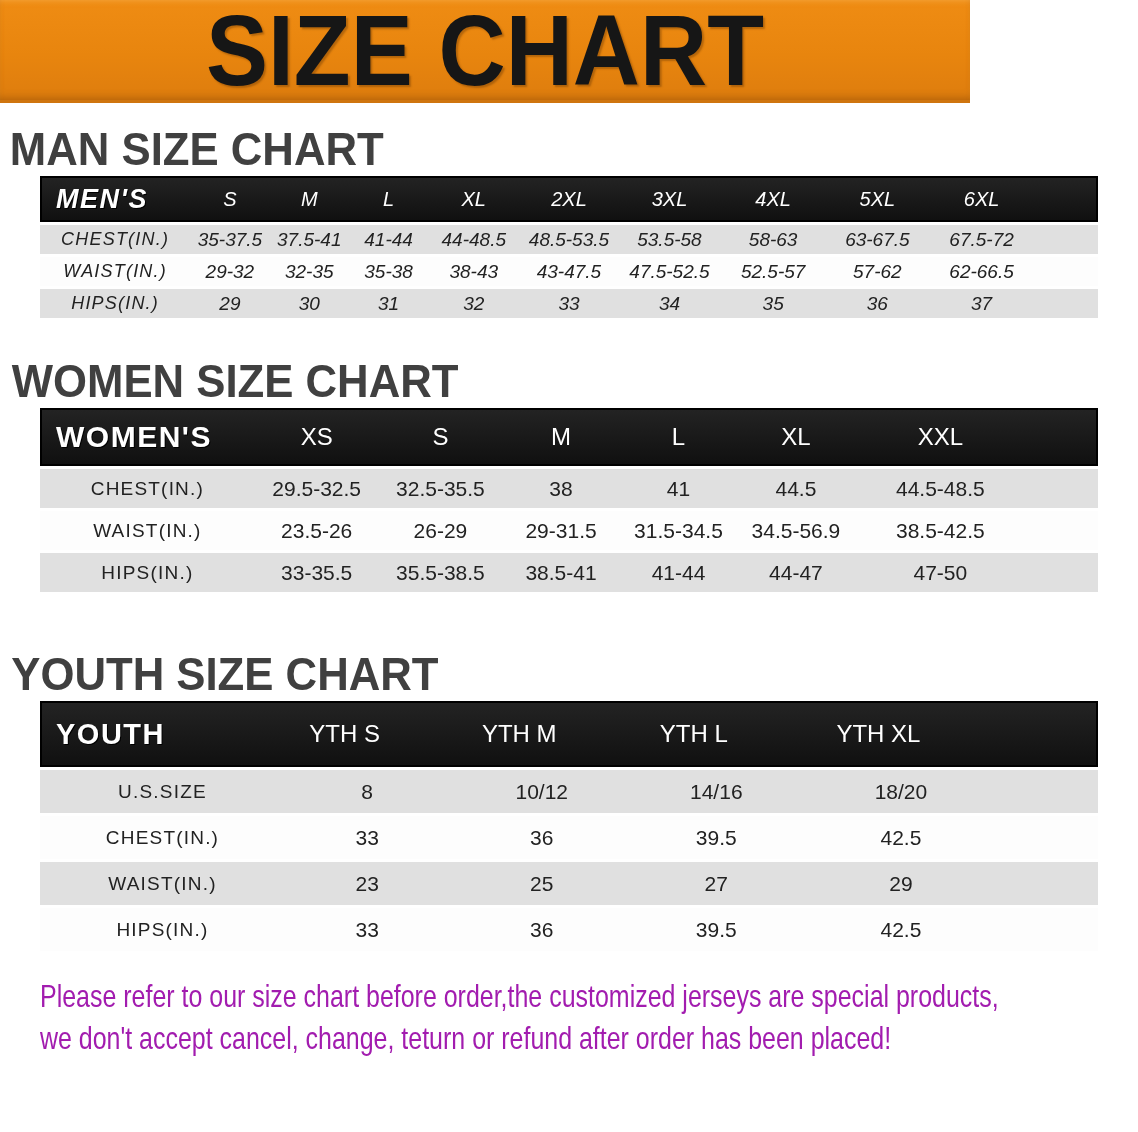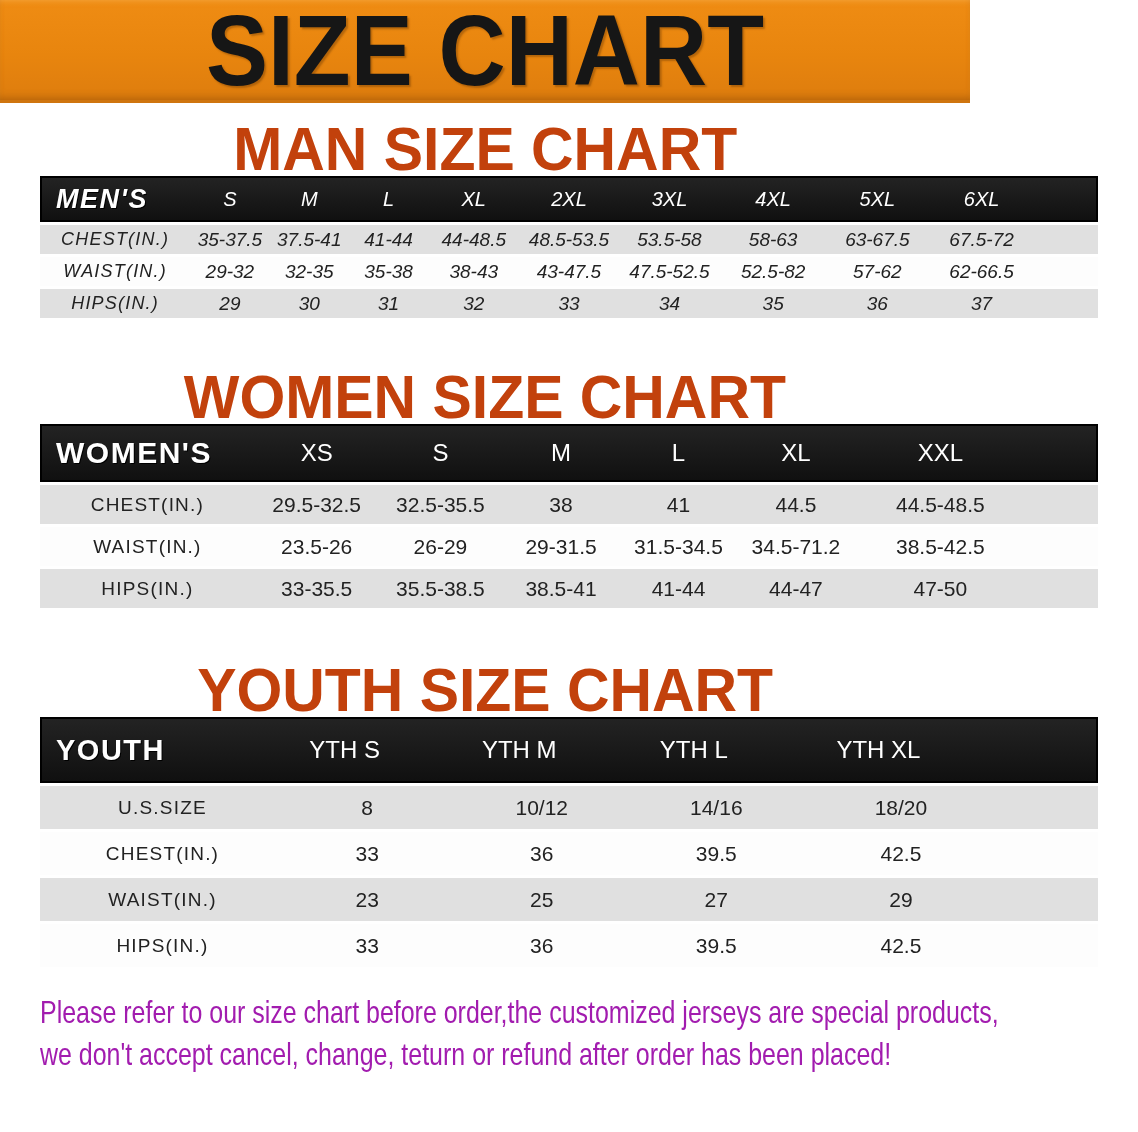--- a/index.html
+++ b/index.html
@@ -25,27 +25,27 @@
     color: #161616;
     letter-spacing: 0px;
     transform: scaleX(.93);
     transform-origin: center;
     white-space: nowrap;
     text-shadow: 2px 2px 2px rgba(80,40,0,.35);
   }
 
   
   .section-heading {
-    margin: 0; text-align: center;
-    font-size: 62px; line-height: 48px; font-weight: bold;
-    color: #c2410c; letter-spacing: 0px;
+    margin: 0; text-align: left;
+    font-size: 46px; line-height: 48px; font-weight: bold;
+    color: #404040; letter-spacing: 0px;
   }
   .section-heading > span { display: inline-block; transform: scaleX(.95); transform-origin: center; white-space: nowrap; }
   .heading-men   { margin-top: 22px; }
-  .heading-women { margin-top: 52px; }
+  .heading-women { margin-top: 36px; }
   .heading-youth { margin-top: 55px; }
 
   
   table.size-table {
     width: 1058px; margin: 0 40px;
     border-collapse: separate; border-spacing: 0 3px;
     table-layout: fixed;
   }
   .men-table   { margin-top: 17px; font-style: italic; }
   .women-table { margin-top: 22px; }
@@ -150,21 +150,21 @@
         <td></td>
       </tr>
       <tr class="r white">
         <td class="lbl">WAIST(IN.)</td>
         <td>29-32</td>
         <td>32-35</td>
         <td>35-38</td>
         <td>38-43</td>
         <td>43-47.5</td>
         <td>47.5-52.5</td>
-        <td>52.5-82</td>
+        <td>52.5-57</td>
         <td>57-62</td>
         <td>62-66.5</td>
         <td></td>
       </tr>
       <tr class="r gray">
         <td class="lbl">HIPS(IN.)</td>
         <td>29</td>
         <td>30</td>
         <td>31</td>
         <td>32</td>
@@ -211,21 +211,21 @@
         <td>44.5</td>
         <td>44.5-48.5</td>
         <td></td>
       </tr>
       <tr class="r white">
         <td class="lbl">WAIST(IN.)</td>
         <td>23.5-26</td>
         <td>26-29</td>
         <td>29-31.5</td>
         <td>31.5-34.5</td>
-        <td>34.5-71.2</td>
+        <td>34.5-56.9</td>
         <td>38.5-42.5</td>
         <td></td>
       </tr>
       <tr class="r gray">
         <td class="lbl">HIPS(IN.)</td>
         <td>33-35.5</td>
         <td>35.5-38.5</td>
         <td>38.5-41</td>
         <td>41-44</td>
         <td>44-47</td>

